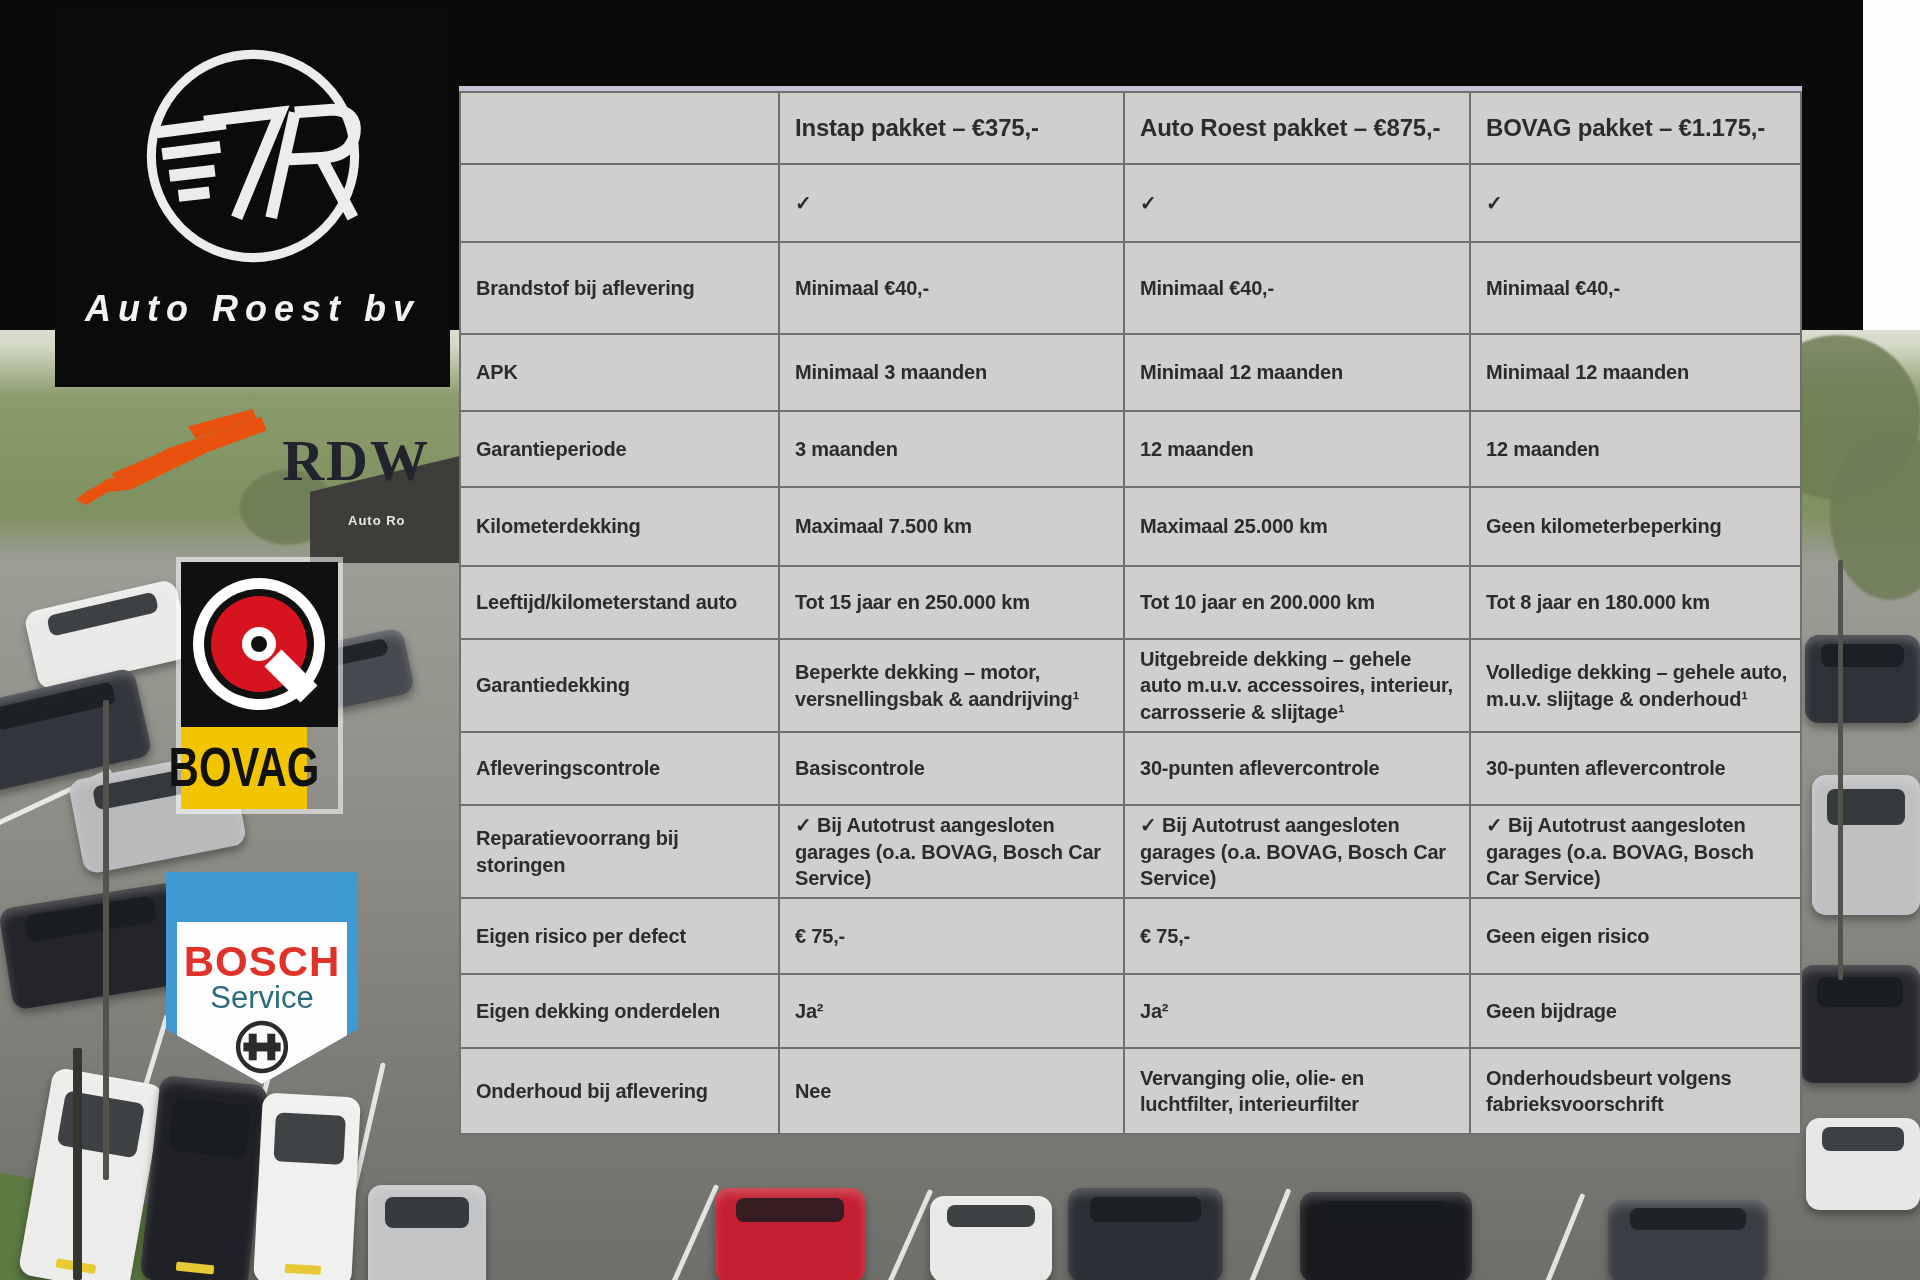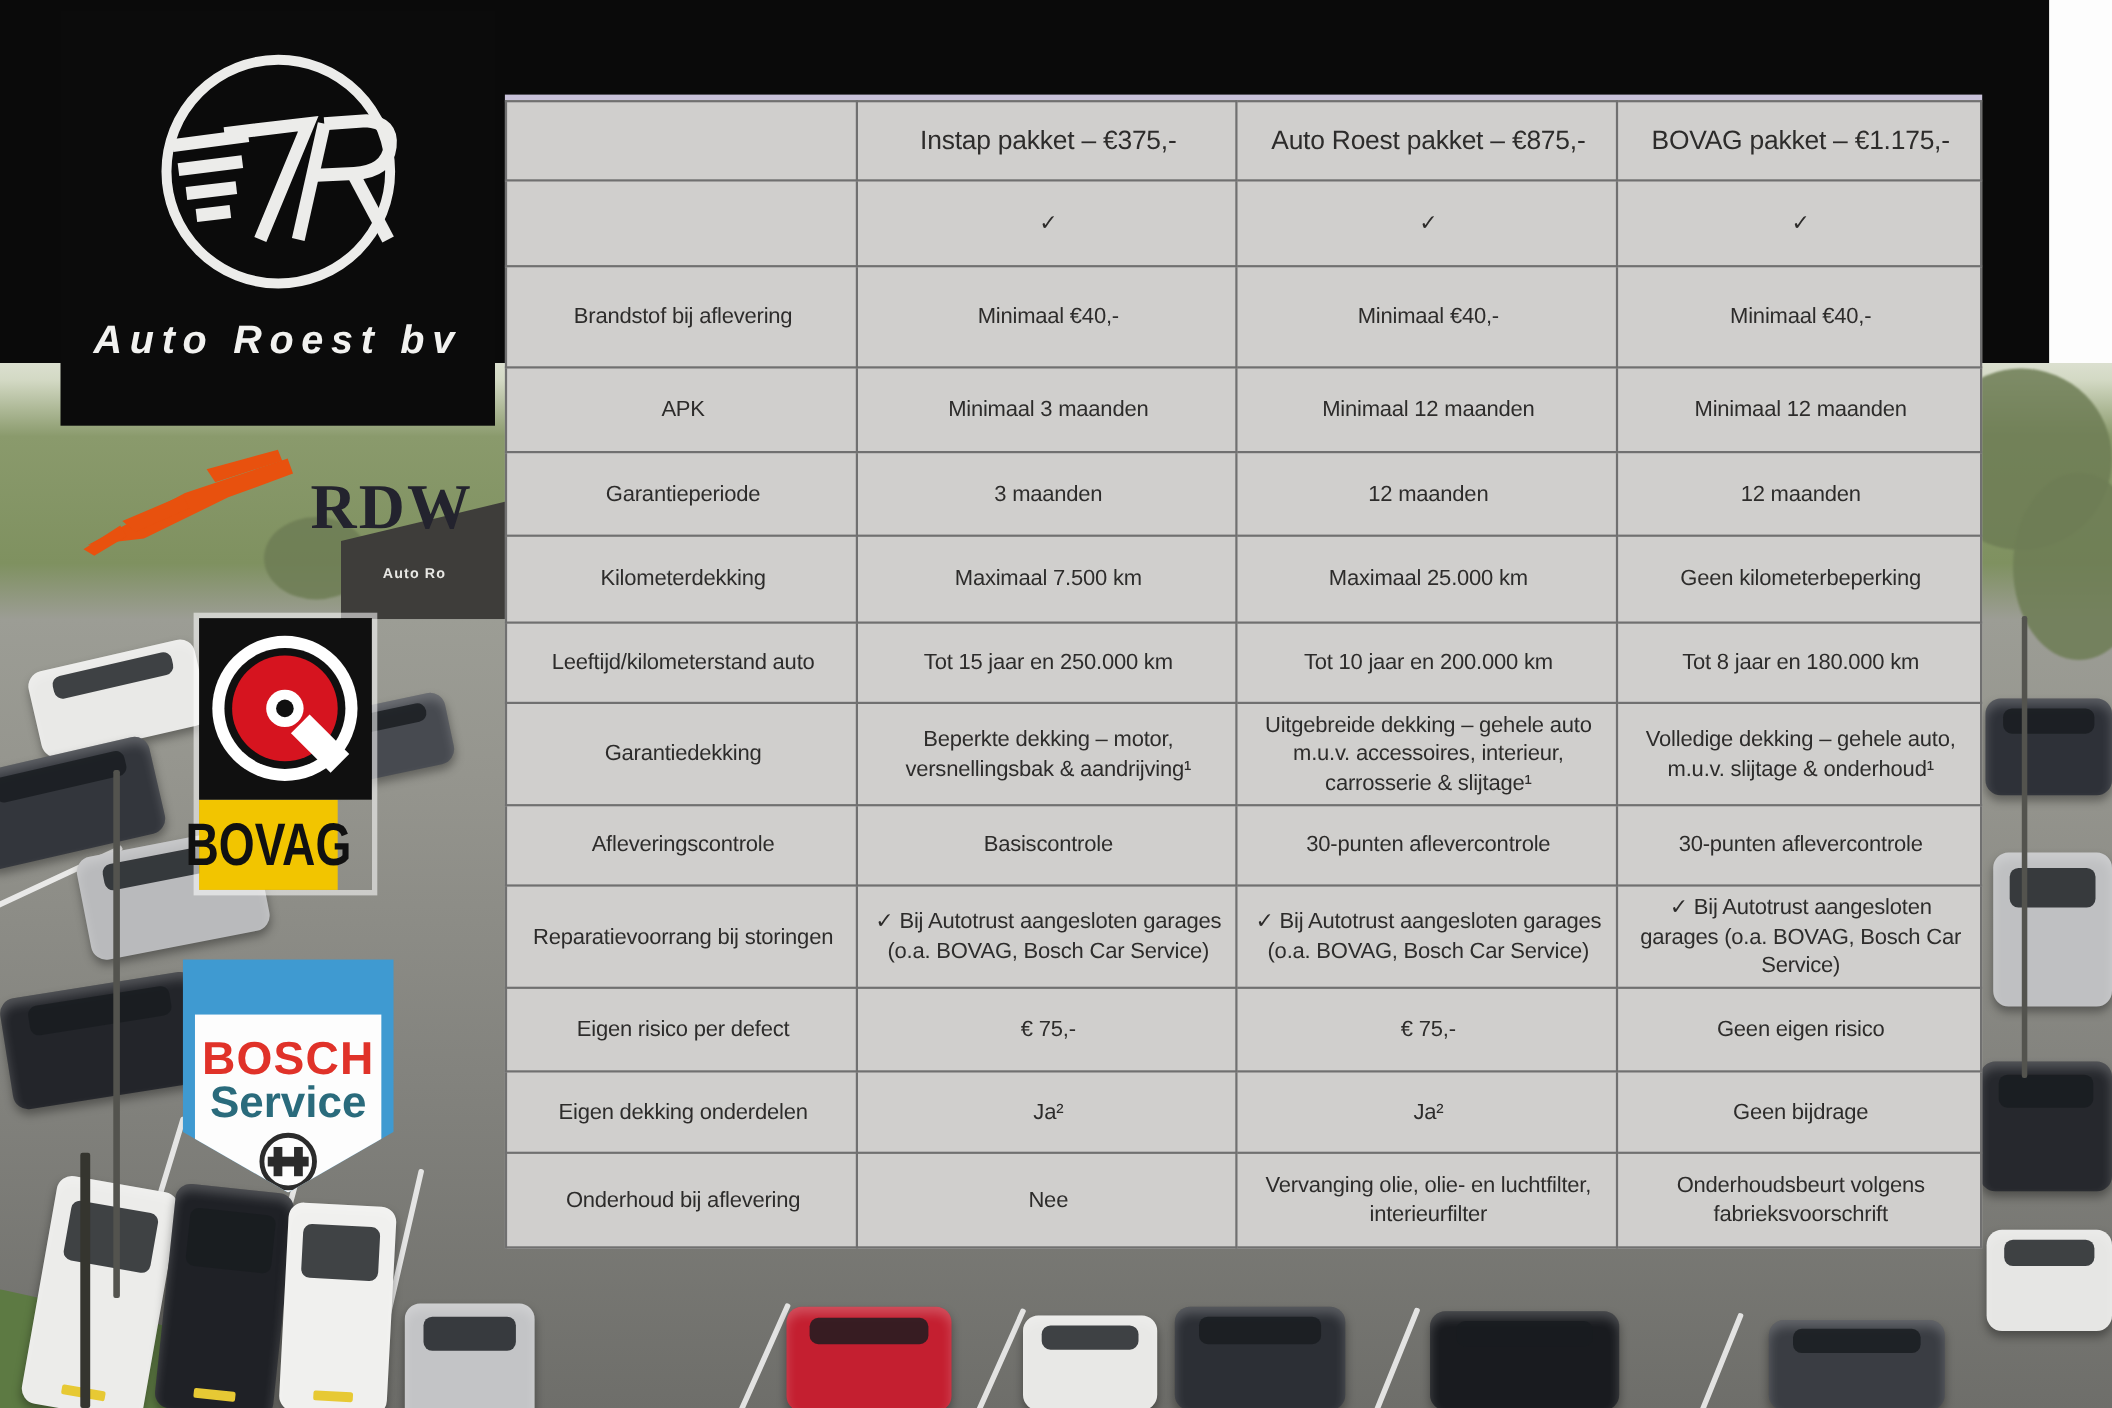--- a/index.html
+++ b/index.html
@@ -54,28 +54,28 @@
   .bovag-band span{font-size:42px;font-weight:700;color:#111;transform:scaleY(1.3);
     letter-spacing:0px;}
 
   
   .bosch{position:absolute;left:166px;top:872px;width:192px;height:212px;background:#3f9ad1;
     clip-path:polygon(0 0,100% 0,100% 74%,50% 100%,0 74%);}
   .bosch-in{position:absolute;left:11px;top:11px;width:170px;height:190px;background:#fdfdfd;
     clip-path:polygon(0 0,100% 0,100% 72%,50% 97%,0 72%);
     display:flex;flex-direction:column;align-items:center;margin-top:39px;}
   .bosch-l1{color:#e03229;font-size:42px;font-weight:700;letter-spacing:1px;margin-top:16px;}
-  .bosch-l2{color:#2a6b7c;font-size:40px;font-weight:700;margin-top:-6px;}
+  .bosch-l2{color:#2a6b7c;font-size:31px;font-weight:400;margin-top:-6px;}
 
   
   .tbl-wrap{position:absolute;left:459px;top:86px;border-top:5px solid #c9c2da;}
   table.pkg{border-collapse:collapse;table-layout:fixed;width:1341px;background:#d0cfcd;}
   table.pkg td,table.pkg th{border:2px solid #707070;vertical-align:middle;
-    padding:6px 12px 6px 15px;color:#2d2c2b;text-align:center;
-    font-weight:400;overflow:hidden;}
+    padding:6px 12px 6px 15px;color:#2d2c2b;text-align:left;
+    font-weight:700;overflow:hidden;}
   table.pkg th{font-size:24px;letter-spacing:-0.2px;}
   table.pkg td{font-size:20px;line-height:1.32;letter-spacing:-0.2px;}
   td.lbl{font-size:21px;}
 </style>
 </head>
 <body>
 
 <div class="stage">
 
   <div class="photo">

